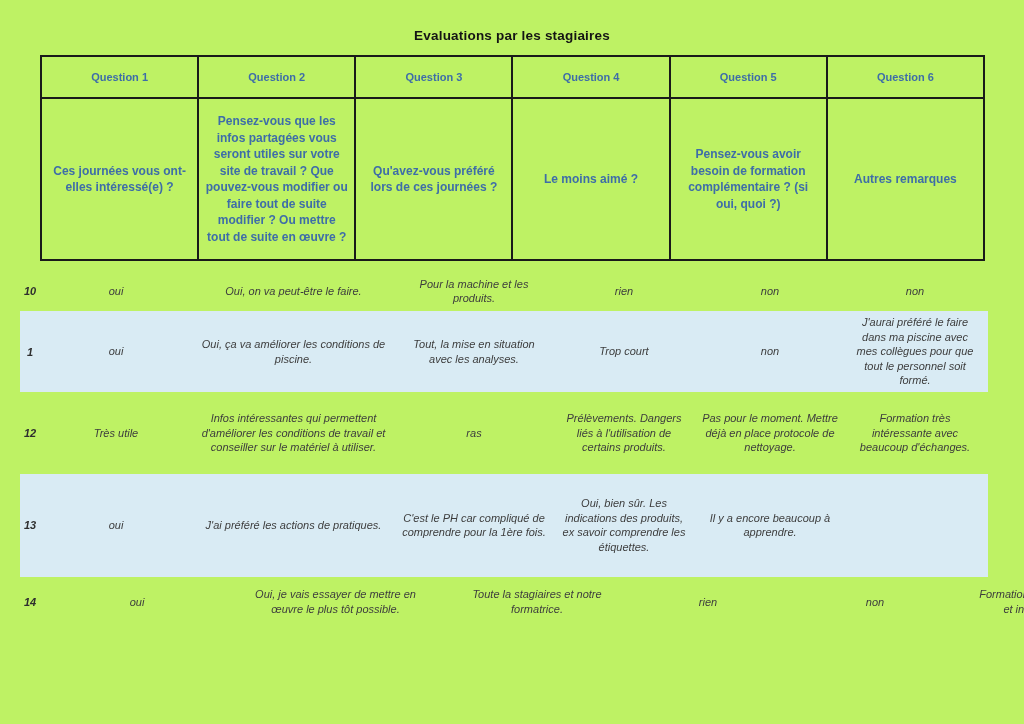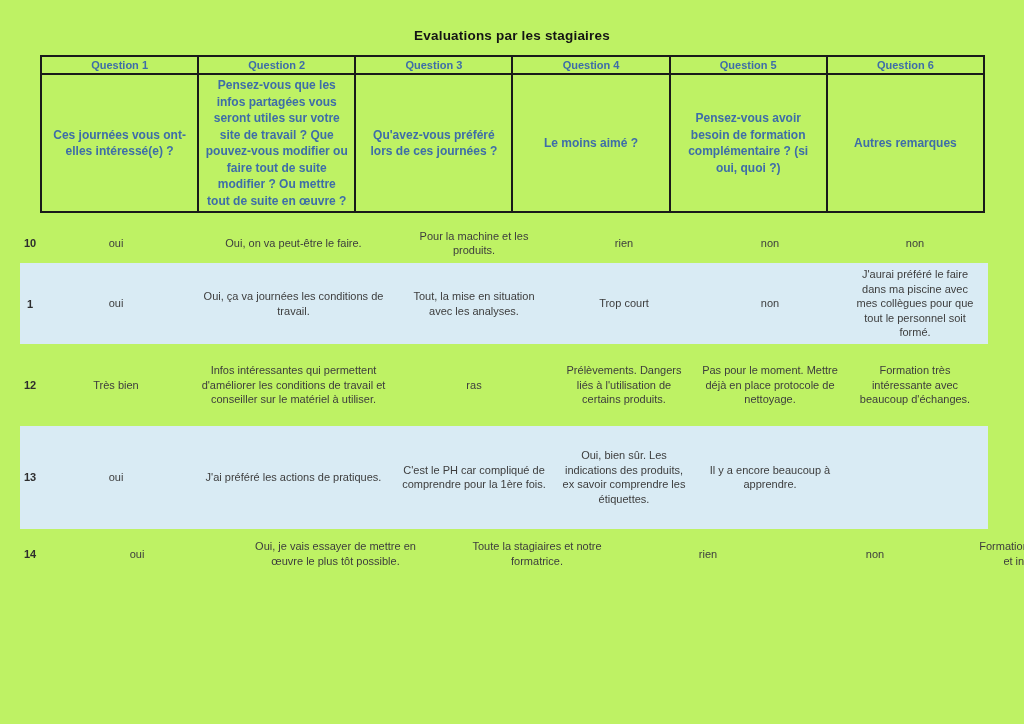--- a/index.html
+++ b/index.html
@@ -28,38 +28,39 @@
   table.header-table{
     border-collapse:collapse;
     table-layout:fixed;
     width:945px;
     margin:12px 0 0 40px;
   }
   table.header-table td, table.header-table th{
     border:2px solid var(--border);
     text-align:center;
     vertical-align:middle;
-    padding:2px 6px;
+    padding:14px 6px;
   }
   .q-label{
     height:18px;
     color:var(--accent);
     font-weight:700;
     font-size:11px;
   }
   .q-desc{
     height:93px;
     color:var(--accent);
     font-weight:700;
     font-size:12px;
     line-height:1.38;
   }
   .body-rows{
     width:968px;
     margin:10px 0 0 20px;
+    font-style:italic;
   }
   .resp-row{
     display:grid;
     grid-template-columns:20px 152px 203px 158px 142px 150px 140px;
     align-items:center;
   }
   .resp-row:nth-child(even){
     background:var(--row-blue);
   }
   .row-number{
@@ -110,29 +111,29 @@
         <div class="answer-cell">oui</div>
         <div class="answer-cell">Oui, on va peut-être le faire.</div>
         <div class="answer-cell">Pour la machine et les produits.</div>
         <div class="answer-cell">rien</div>
         <div class="answer-cell">non</div>
         <div class="answer-cell">non</div>
       </div>
       <div class="resp-row" style="min-height: 80px;">
         <div class="row-number">1</div>
         <div class="answer-cell">oui</div>
-        <div class="answer-cell">Oui, ça va journées les conditions de travail.</div>
+        <div class="answer-cell">Oui, ça va améliorer les conditions de piscine.</div>
         <div class="answer-cell">Tout, la mise en situation avec les analyses.</div>
         <div class="answer-cell">Trop court</div>
         <div class="answer-cell">non</div>
         <div class="answer-cell">J'aurai préféré le faire dans ma piscine avec mes collègues pour que tout le personnel soit formé.</div>
       </div>
       <div class="resp-row" style="min-height: 82px;">
         <div class="row-number">12</div>
-        <div class="answer-cell">Très bien</div>
+        <div class="answer-cell">Très utile</div>
         <div class="answer-cell">Infos intéressantes qui permettent d'améliorer les conditions de travail et conseiller sur le matériel à utiliser.</div>
         <div class="answer-cell">ras</div>
         <div class="answer-cell">Prélèvements. Dangers liés à l'utilisation de certains produits.</div>
         <div class="answer-cell">Pas pour le moment. Mettre déjà en place protocole de nettoyage.</div>
         <div class="answer-cell">Formation très intéressante avec beaucoup d'échanges.</div>
       </div>
       <div class="resp-row" style="min-height: 103px;">
         <div class="row-number">13</div>
         <div class="answer-cell">oui</div>
         <div class="answer-cell">J'ai préféré les actions de pratiques.</div>

